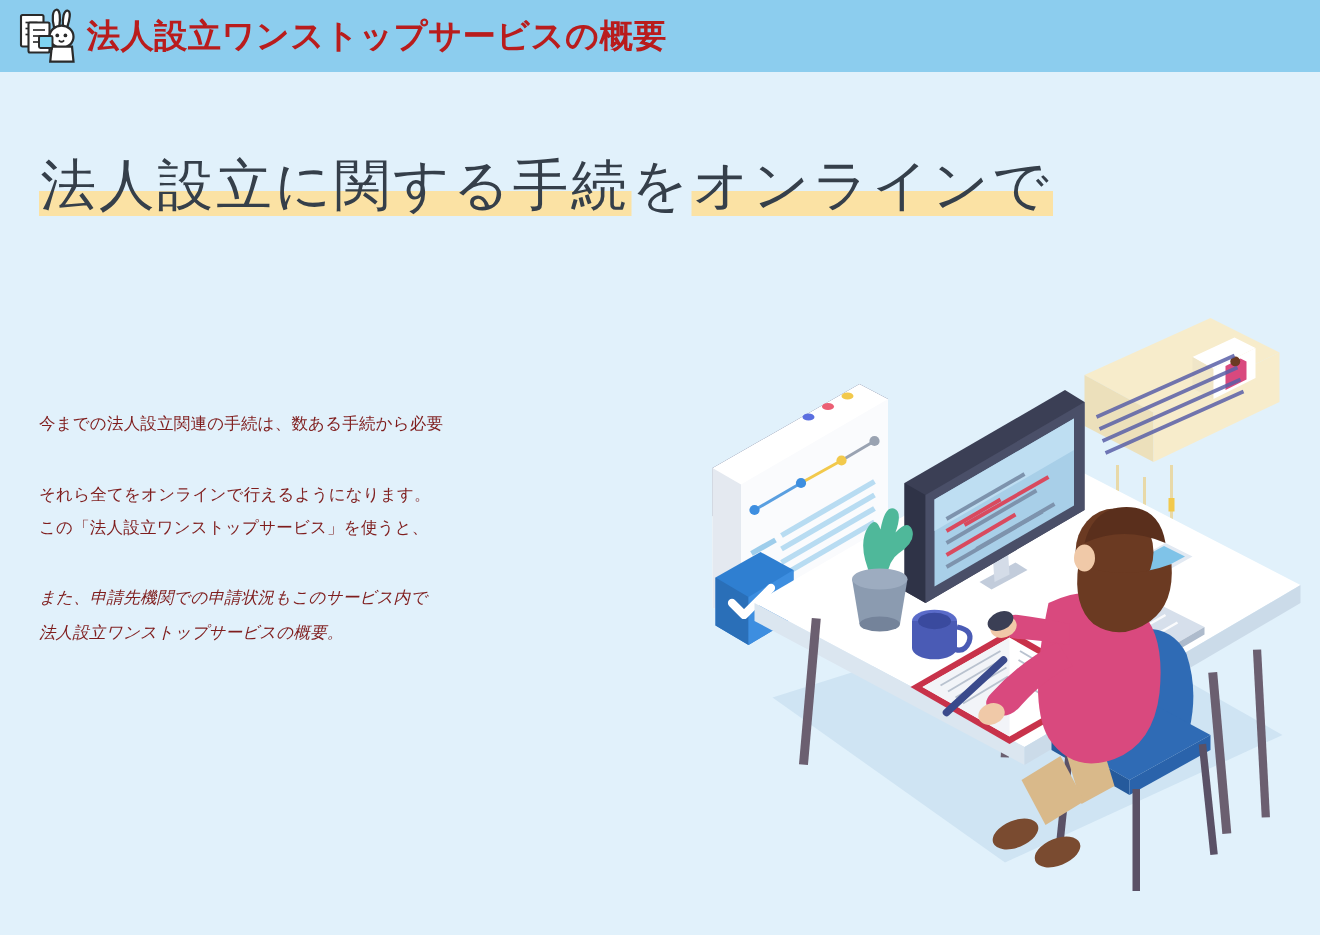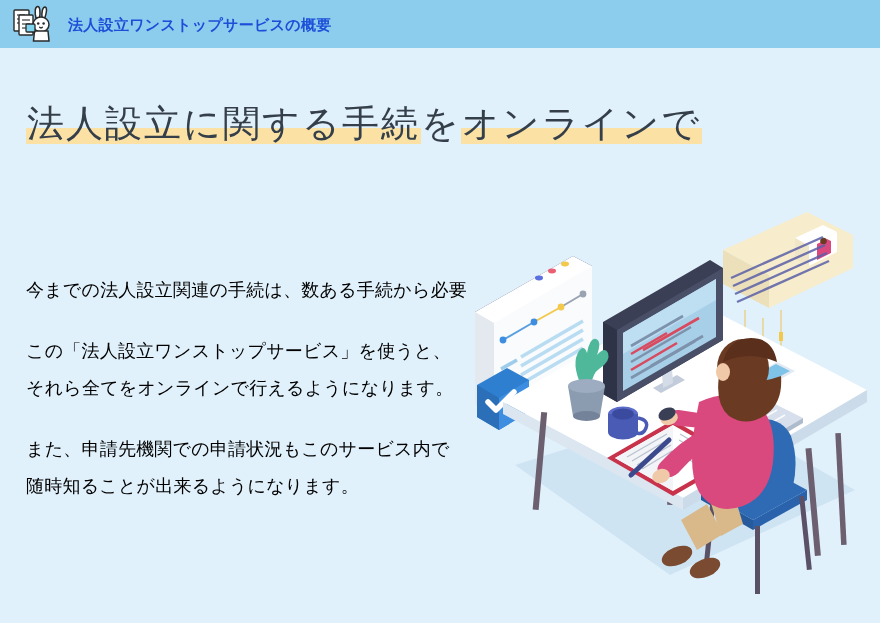--- a/index.html
+++ b/index.html
@@ -10,43 +10,43 @@
   }
   .page{position:relative;width:880px;height:623px;background:#e1f1fb;overflow:hidden;}
 
   
   .header{
     position:absolute;left:0;top:0;width:880px;height:48px;
     background:#8ccdee;display:flex;align-items:center;
   }
   .header-icon{position:relative;width:46px;height:40px;margin-left:12px;flex:0 0 auto;}
   .header-title{
-    margin-left:10px;font-size:15px;font-weight:bold;color:#1d4ed8;
+    font-size:22px;font-weight:bold;color:#b91c1c;
     letter-spacing:.02em;line-height:1;
   }
 
   
   .heading{
     position:absolute;left:26px;top:96px;width:720px;
     font-size:37px;font-weight:normal;color:#353f4a;
     letter-spacing:.055em;line-height:1.52;
   }
   .heading .ln{display:block;white-space:nowrap;}
   .hl{
     background:linear-gradient(to top,#fbe2a4 0%,#fbe2a4 40%,rgba(251,226,164,0) 40%);
     padding:0 1px;
   }
 
   
   .body-copy{position:absolute;left:26px;top:272px;width:450px;}
   .para{
-    font-size:18px;color:#000000;line-height:2.06;
+    font-size:11px;color:#7f1d1d;line-height:2.06;
     letter-spacing:.012em;margin:0 0 24px 0;
   }
-  .para:last-child{margin-bottom:0;}
+  .para:last-child{margin-bottom:0;font-style:italic;}
   .para .ln{display:block;white-space:nowrap;}
 
   
   .art{position:absolute;left:455px;top:190px;width:425px;height:420px;}
   .art svg{display:block;}
 </style>
 </head>
 <body>
 
 <div class="page">
@@ -87,26 +87,26 @@
     <span class="ln">
       <span class="hl">法人設立に関する手続</span><span>を</span><span class="hl">オンラインで</span>
     </span>
   </div>
 
   <div class="body-copy">
     <p class="para">
       <span class="ln">今までの法人設立関連の手続は、数ある手続から必要</span>
     </p>
     <p class="para">
+      <span class="ln">それら全てをオンラインで行えるようになります。</span>
       <span class="ln">この「法人設立ワンストップサービス」を使うと、</span>
-      <span class="ln">それら全てをオンラインで行えるようになります。</span>
     </p>
     <p class="para">
       <span class="ln">また、申請先機関での申請状況もこのサービス内で</span>
-      <span class="ln">随時知ることが出来るようになります。</span>
+      <span class="ln">法人設立ワンストップサービスの概要。</span>
     </p>
   </div>
 
   <div class="art">
     <svg width="425" height="420" viewBox="0 0 425 420">
 
       <polygon points="60,275 250,215 400,300 215,385" fill="#cfe4f3"></polygon>
 
       <g>
         <polygon points="268,60 352,22 398,45 314,85" fill="#f7eccb"></polygon>

